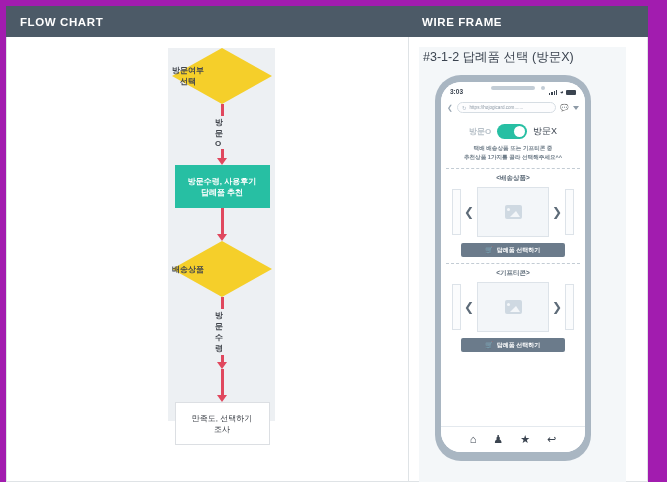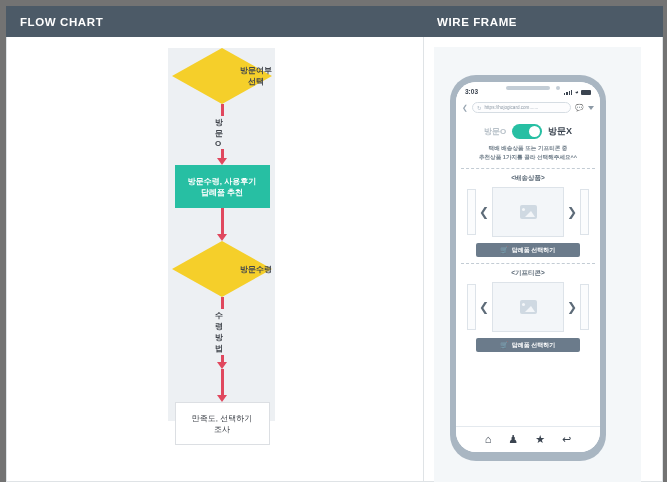--- a/index.html
+++ b/index.html
@@ -2,26 +2,26 @@
 <html><head>
 <meta charset="utf-8">
 <style>
   * { box-sizing: border-box; margin: 0; padding: 0; }
   html, body {
     width: 667px; height: 482px;
     background: #ffffff;
     font-family: "Liberation Sans", "DejaVu Sans", sans-serif;
     overflow: hidden;
   }
-  .page { position: relative; width: 667px; height: 482px; background:#737373; }
+  .page { position: relative; width: 667px; height: 482px; background:#a21caf; }
 
   
   .panel { position: absolute; top: 6px; }
   .panel-left  { left: 6px;  width: 423px; }
-  .panel-right { left: 423px; width: 240px; }
+  .panel-right { left: 408px; width: 240px; }
 
   .panel-head {
     height: 31px;
     background: #4c5a67;
     display: flex; align-items: center;
     padding-left: 14px;
   }
   .panel-head-title {
     color: #ffffff;
     font-size: 11.5px;
@@ -47,21 +47,21 @@
   .flow {
     position: absolute;
     left: 140px; top: 11px;
     width: 150px;
     display: flex; flex-direction: column; align-items: center;
   }
 
   .diamond {
     position: relative;
     width: 100px; height: 56px;
-    display: flex; align-items: center; justify-content: flex-end;
+    display: flex; align-items: center; justify-content: flex-start;
   }
   .diamond-bg {
     position: absolute; inset: 0;
     background: #f5cf2a;
     clip-path: polygon(50% 0%, 100% 50%, 50% 100%, 0% 50%);
   }
   .diamond-text {
     position: relative;
     font-size: 8px; line-height: 11px;
     color: #42464d; text-align: center; font-weight: 600;
@@ -187,21 +187,21 @@
     border-top:4px solid #8d9aa6;
   }
 
   .content { flex: 1; background:#fff; display:flex; flex-direction:column; }
 
   .toggle-row {
     display: flex; align-items: center; justify-content: center;
     gap: 6px; padding: 8px 0 5px 0;
   }
   .tg-label-off { font-size: 8px; color: #b7c0c8; font-weight: 600; }
-  .tg-label-on  { font-size: 9px; color: #3b4450; font-weight: bold; }
+  .tg-label-on  { font-size: 9px; color: #3b4450; font-weight: normal; }
   .tg-switch {
     width: 30px; height: 15px; border-radius: 9px;
     background: #27bfa3; position: relative;
   }
   .tg-knob {
     position: absolute; right: 2px; top: 2px;
     width: 11px; height: 11px; border-radius: 50%;
     background: #ffffff;
   }
 
@@ -295,26 +295,26 @@
           </span>
         </div>
 
         <div class="arrow">
           <div class="shaft" style="height:27px"></div>
           <div class="head"></div>
         </div>
 
         <div class="diamond">
           <div class="diamond-bg"></div>
-          <div class="diamond-text">방문수령</div>
+          <div class="diamond-text">배송상품</div>
         </div>
 
         <div class="arrow">
           <div class="shaft" style="height:12px"></div>
-          <span class="arrow-label">수령방법</span>
+          <span class="arrow-label">방문수령</span>
           <div class="shaft" style="height:8px"></div>
           <div class="head"></div>
         </div>
 
 
         <div class="arrow">
           <div class="shaft" style="height:27px"></div>
           <div class="head"></div>
         </div>
 
@@ -329,20 +329,21 @@
     </div>
   </div>
 
   <div class="panel panel-right">
     <div class="panel-head">
       <span class="panel-head-title">WIRE FRAME</span>
     </div>
     <div class="panel-body">
       <div class="wf-canvas"></div>
 
+      <div class="wf-title">#3-1-2 답례품 선택 (방문X)</div>
 
       <div class="phone">
         <div class="phone-screen">
           <div class="notch"></div>
           <div class="notch-dot"></div>
 
           <div class="statusbar">
             <span class="status-time">3:03</span>
             <span class="status-icons">
               <span class="sig">

